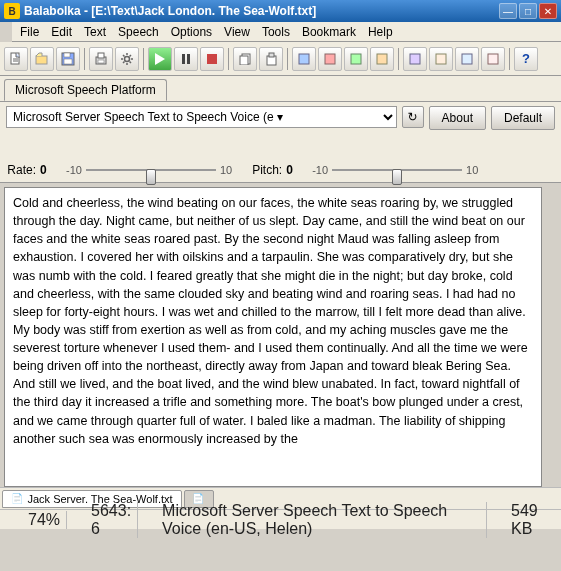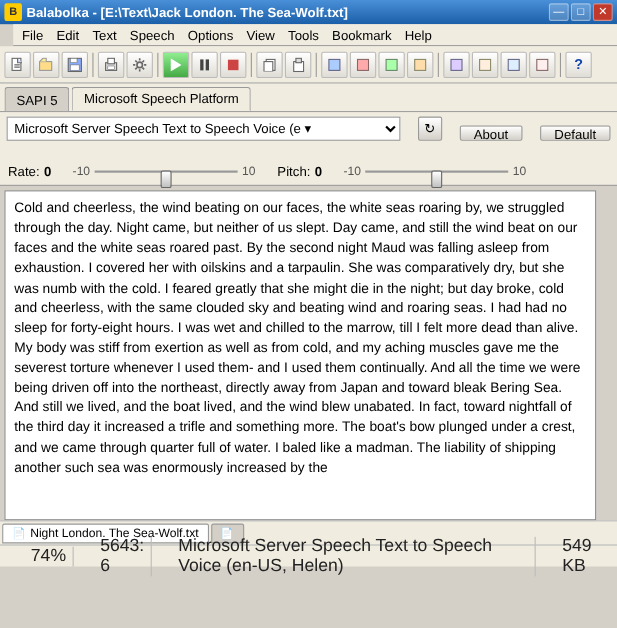--- a/index.html
+++ b/index.html
@@ -139,34 +139,34 @@
     }
 
     
     .voice-panel {
       background: #f0ece0;
       border-bottom: 1px solid #999;
       padding: 4px 6px;
     }
     .voice-row {
       display: flex;
-      align-items: flex-end;
-      gap: 16px;
-      margin-bottom: 9px;
+      align-items: flex-start;
+      gap: 5px;
+      margin-bottom: 21px;
     }
     .voice-select {
       flex: 1;
       height: 22px;
       border: 1px solid #999;
       background: white;
       font-size: 12px;
       padding: 0 2px;
     }
     .voice-btn {
-      height: 14px;
+      height: 24px;
       padding: 0 12px;
       border: 1px solid #999;
       background: linear-gradient(to bottom, #ffffff, #d4d0c8);
       font-size: 12px;
       cursor: pointer;
       border-radius: 2px;
     }
     .refresh-btn {
       width: 22px;
       height: 22px;
@@ -444,21 +444,20 @@
   <div class="toolbar-btn">
     <svg width="12" height="12" viewBox="0 0 12 12">
         <rect x="1" y="1" width="10" height="10" fill="#ffeeee" stroke="#866" stroke-width="1"></rect>
       </svg>
   </div>
   <div class="toolbar-separator"></div>
   <div class="toolbar-btn" title="Help" style="font-weight: bold; font-size: 13px; color: #1144aa;">?</div>
 </div>
 
 <div class="tabs-container">
-  <div class="tab">SAPI 5</div>
   <div class="tab active">Microsoft Speech Platform</div>
 </div>
 
 <div class="voice-panel">
   <div class="voice-row">
     <select class="voice-select"><option>Microsoft Server Speech Text to Speech Voice (e ▾</option></select>
     <div class="refresh-btn">↻</div>
     <button class="voice-btn">About</button>
     <button class="voice-btn">Default</button>
   </div>
@@ -497,21 +496,21 @@
 
 <div class="text-wrapper" style="height: 300px; margin-bottom: 0;">
   <div class="text-content">Cold and cheerless, the wind beating on our faces, the white seas roaring by, we struggled through the day. Night came, but neither of us slept. Day came, and still the wind beat on our faces and the white seas roared past. By the second night Maud was falling asleep from exhaustion. I covered her with oilskins and a tarpaulin. She was comparatively dry, but she was numb with the cold. I feared greatly that she might die in the night; but day broke, cold and cheerless, with the same clouded sky and beating wind and roaring seas.
   I had had no sleep for forty-eight hours. I was wet and chilled to the marrow, till I felt more dead than alive. My body was stiff from exertion as well as from cold, and my aching muscles gave me the severest torture whenever I used them- and I used them continually. And all the time we were being driven off into the northeast, directly away from Japan and toward bleak Bering Sea.
   And still we lived, and the boat lived, and the wind blew unabated. In fact, toward nightfall of the third day it increased a trifle and something more. The boat's bow plunged under a crest, and we came through quarter full of water. I baled like a madman. The liability of shipping another such sea was enormously increased by the</div>
 </div>
 
 <div class="bottom-tabs">
   <div class="bottom-tab active">
     <span style="font-size: 10px;">📄</span>
-    <span>Night London. The Sea-Wolf.txt</span>
+    <span>Jack Server. The Sea-Wolf.txt</span>
   </div>
   <div class="bottom-tab">
     <span style="font-size: 10px;">📄</span>
   </div>
 </div>
 
 <div class="status-bottom">
   <span class="status-item">74%</span>
   <span class="status-item">5643: 6</span>
   <span class="status-item">Microsoft Server Speech Text to Speech Voice (en-US, Helen)</span>

